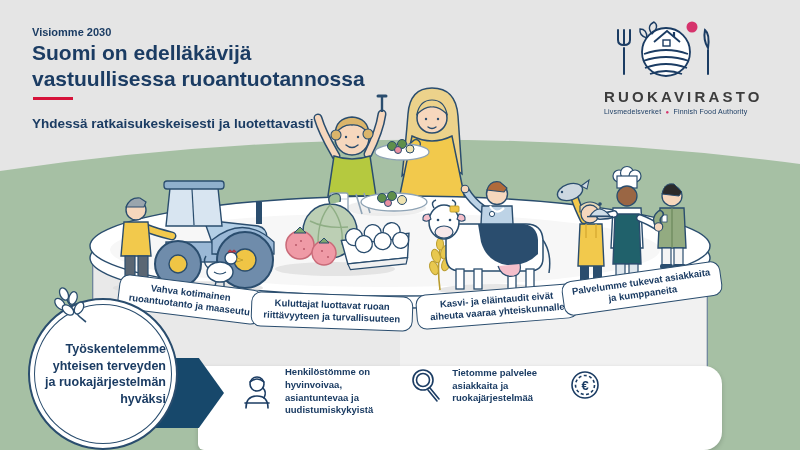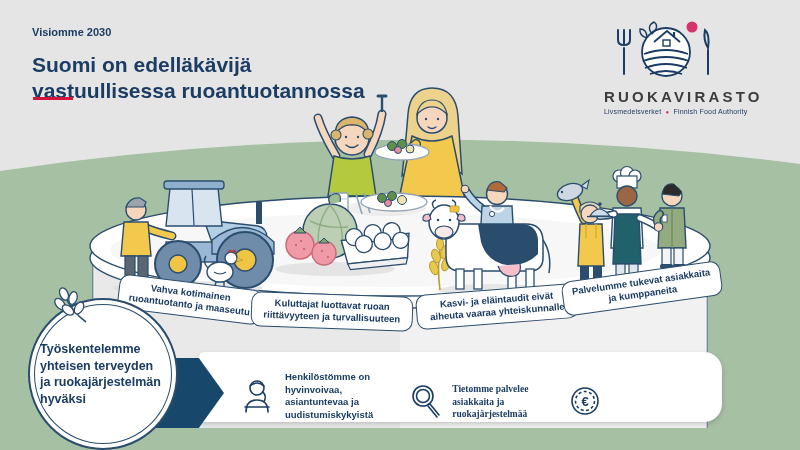--- a/index.html
+++ b/index.html
@@ -2,57 +2,57 @@
 <html><head>
 <meta charset="utf-8">
 <style>
   html,body{margin:0;padding:0;background:#fff;}
   #stage{position:relative;width:800px;height:450px;overflow:hidden;background:#e5e5e5;
          font-family:"Liberation Sans","DejaVu Sans",sans-serif;}
   #scene{position:absolute;left:0;top:0;z-index:1;}
 
   
   .eyebrow{position:absolute;left:32px;top:26px;z-index:2;font-size:11px;font-weight:bold;color:#1b3c63;}
-  .title{position:absolute;left:32px;top:52px;width:350px;z-index:2;font-size:21px;line-height:1.22;
+  .title{position:absolute;left:32px;top:40px;width:350px;z-index:2;font-size:21px;line-height:1.22;
          font-weight:bold;color:#1b3c63;}
   .red-rule{position:absolute;left:33px;top:97px;width:40px;height:3px;background:#d6133a;z-index:2;}
   .subtitle{position:absolute;left:32px;top:116px;z-index:2;font-size:13.5px;font-weight:bold;color:#1b3c63;}
 
   
   .logo{position:absolute;right:18px;top:18px;width:178px;z-index:2;text-align:left;}
   .logo .wordmark{font-size:15px;font-weight:600;letter-spacing:3.2px;color:#3c3c3c;margin-top:2px;}
   .logo .tagline{font-size:7px;color:#1b3c63;margin-top:3px;letter-spacing:.2px;}
   .logo .tagline .sep{color:#d6336c;font-size:6px;margin:0 2px;}
 
   
   .rim-label{position:absolute;z-index:3;background:#fff;border:1.5px solid #2a4d6e;border-radius:10px;
              padding:4px 6px;font-size:9.5px;font-weight:bold;color:#1b3c63;text-align:center;line-height:1.3;}
   .rl1{left:118px;top:282px;width:130px;transform:rotate(7deg);}
   .rl2{left:251px;top:294px;width:148px;transform:rotate(2deg);}
   .rl3{left:416px;top:289px;width:148px;transform:rotate(-4.5deg);}
   .rl4{left:562px;top:271px;width:146px;transform:rotate(-8deg);}
 
   
-  .bar{position:absolute;left:198px;top:352px;width:524px;height:70px;background:#fff;z-index:4;
-       border-radius:6px 18px 18px 6px;box-shadow:0 2px 5px rgba(0,0,0,.18);display:flex;align-items:flex-end;}
+  .bar{position:absolute;left:198px;top:366px;width:524px;height:84px;background:#fff;z-index:4;
+       border-radius:6px 18px 18px 6px;box-shadow:0 2px 5px rgba(0,0,0,.18);display:flex;align-items:flex-start;}
   .bar-item{display:flex;align-items:center;gap:9px;}
   .bi1{margin-left:42px;width:160px;}
-  .bi2{margin-left:12px;width:158px;font-family:Liberation Serif, serif;}
+  .bi2{margin-left:12px;width:158px;}
   .bi3{margin-left:6px;width:160px;}
   .bar-item .txt{font-size:9.5px;font-weight:600;color:#1b3c63;line-height:1.35;}
   .bar-item svg{flex:0 0 auto;}
 
   
   .chevron{position:absolute;left:150px;top:358px;width:74px;height:70px;background:#17486b;z-index:5;
            clip-path:polygon(0 0,66% 0,100% 50%,66% 100%,0 100%);}
 
   
   .mission{position:absolute;left:28px;top:298px;width:146px;height:148px;z-index:6;background:#fff;
            border:2px solid #2a4d6e;border-radius:50%;display:flex;align-items:center;justify-content:center;
-           text-align:left;}
+           text-align:right;}
   .mission::before{content:"";position:absolute;inset:4px;border:1px solid #2a4d6e;border-radius:50%;}
   .mission .mtxt{position:relative;font-size:12.5px;font-weight:bold;color:#1b3c63;line-height:1.32;
                  width:126px;}
   .wheat-badge{position:absolute;left:52px;top:286px;z-index:7;}
 </style>
 </head>
 <body>
 
 <div id="stage">
 
@@ -288,20 +288,21 @@
         <rect x="118" y="80" width="9" height="18" fill="#f4f4f4" stroke="#2a4d6e" stroke-width="1.2"></rect>
         <rect x="104" y="96" width="13" height="5" rx="2" fill="#2a4d6e"></rect>
         <rect x="117" y="96" width="13" height="5" rx="2" fill="#2a4d6e"></rect>
       </g>
     </g>
   </svg>
 
   <div class="eyebrow">Visiomme 2030</div>
   <div class="title">Suomi on edelläkävijä vastuullisessa ruoantuotannossa</div>
   <div class="red-rule"></div>
+  <div class="subtitle">Yhdessä ratkaisukeskeisesti ja luotettavasti</div>
 
   <div class="logo">
     <svg width="124" height="64" viewBox="0 0 124 64">
       <g stroke="#1b3c63" stroke-width="2" fill="none" stroke-linecap="round">
         <line x1="20" y1="30" x2="20" y2="56"></line>
         <path d="M14,12 L14,22 Q14,27 20,27 Q26,27 26,22 L26,12 M20,12 L20,26"></path>
       </g>
       <g stroke="#1b3c63" stroke-width="2" fill="none" stroke-linecap="round">
         <path d="M104,32 L104,56 M104,30 Q99,22 101,12 Q106,16 104,30 Z"></path>
       </g>

